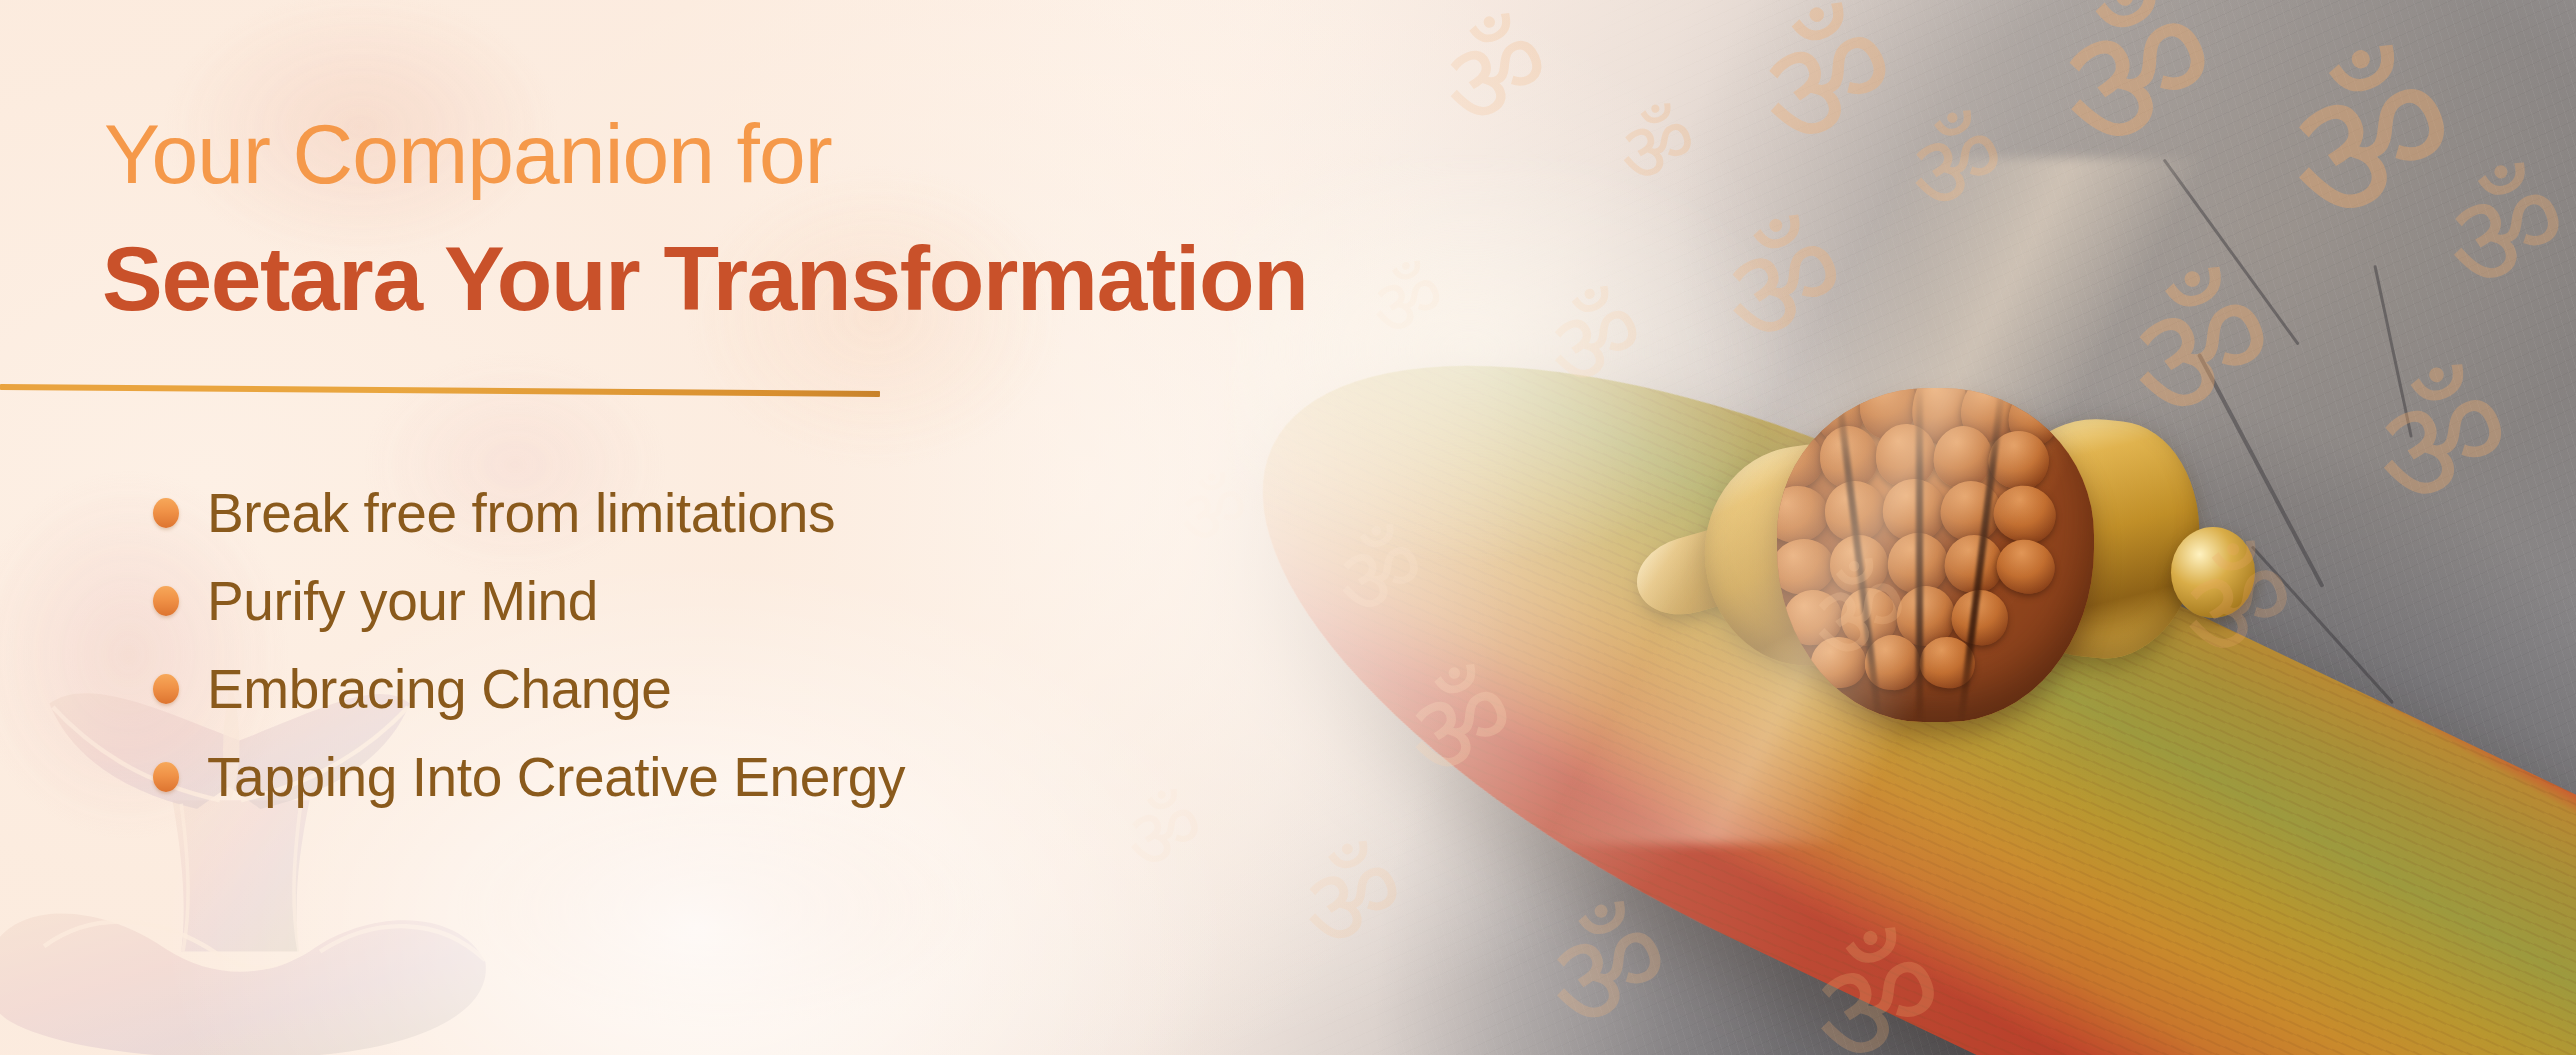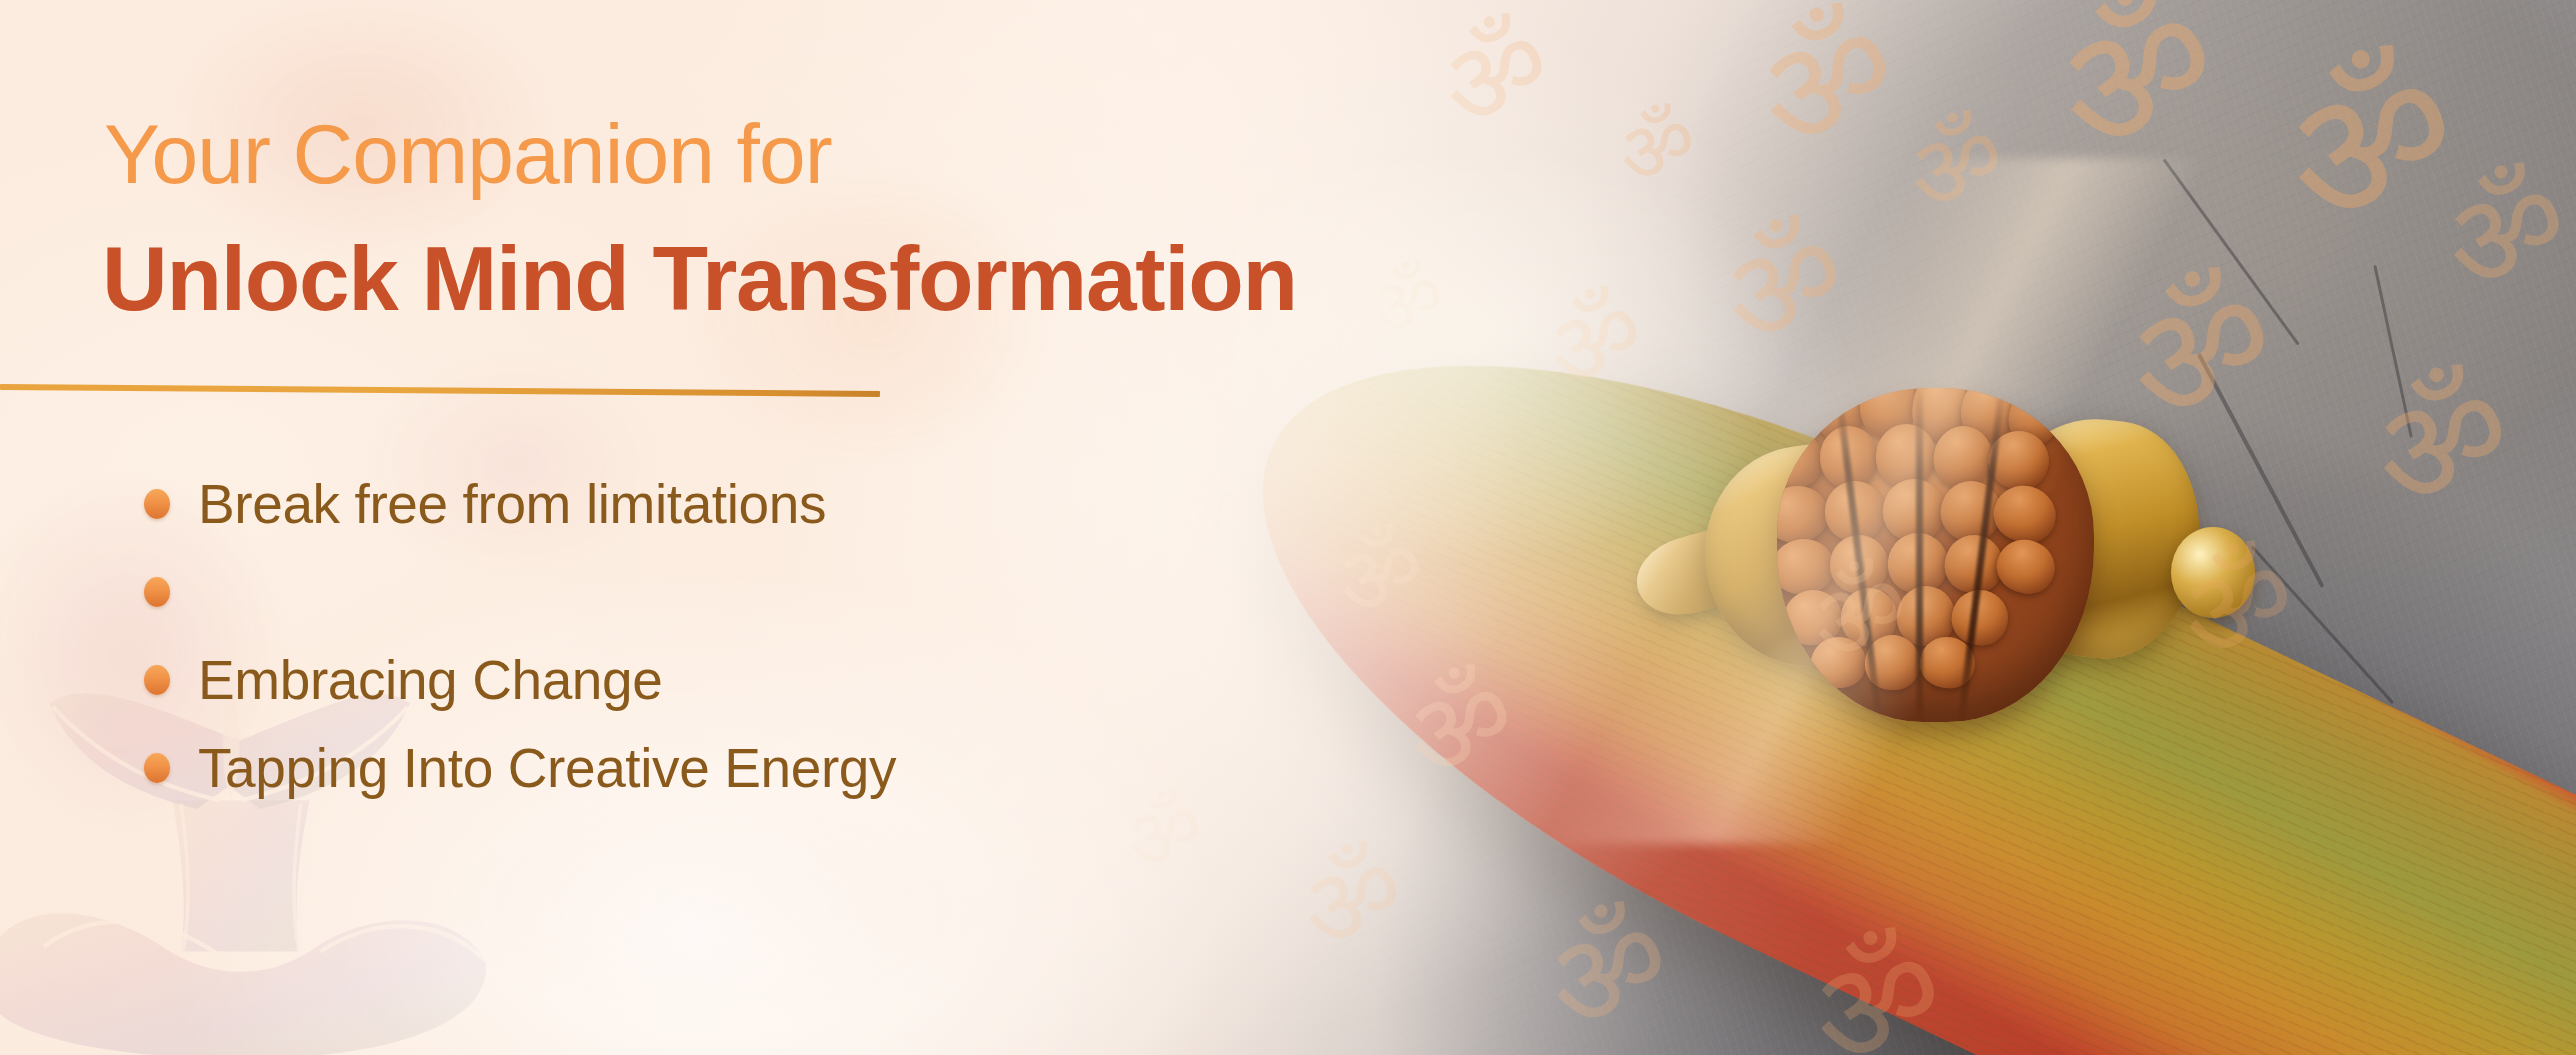--- a/index.html
+++ b/index.html
@@ -226,21 +226,21 @@
     width: 880px; height: 6.2px;
     background: linear-gradient(90deg, #E9A33F 0%, #E9A63F 45%, #D88F2F 88%, #C8822A 100%);
     transform: rotate(0.45deg);
     transform-origin: left center;
     border-radius: 0.9px;
   }
 
   .bullets {
     position: absolute;
     left: 141px; top: 457px;
-    list-style: none; margin: 3px; padding: 0;
+    list-style: none; margin: 12px; padding: 0;
   }
   .bullet-row {
     display: flex;
     align-items: center;
     height: 88px;
   }
   .dot {
     flex: 0 0 auto;
     width: 26px; height: 30px;
     border-radius: 50%;
@@ -398,31 +398,32 @@
       <path d="M382 134 C372 210 372 258 380 302" fill="none" stroke="#FDECDC" stroke-width="4" opacity="0.7"></path>
     </svg>
   </div>
 
   <div class="layer glow"></div>
 
   <div class="content">
 
     <div class="headline-top">Your Companion for</div>
 
-    <div class="headline-main">Unlock Mind Transformation</div>
+    <div class="headline-main">Seetara Your Transformation</div>
 
     <div class="divider"></div>
 
     <ul class="bullets" id="bullets">
         <li class="bullet-row">
           <span class="dot"></span>
           <span class="bullet-label">Break free from limitations</span>
         </li>
         <li class="bullet-row">
           <span class="dot"></span>
+          <span class="bullet-label">Purify your Mind</span>
         </li>
         <li class="bullet-row">
           <span class="dot"></span>
           <span class="bullet-label">Embracing Change</span>
         </li>
         <li class="bullet-row">
           <span class="dot"></span>
           <span class="bullet-label">Tapping Into Creative Energy</span>
         </li>
       </ul>

